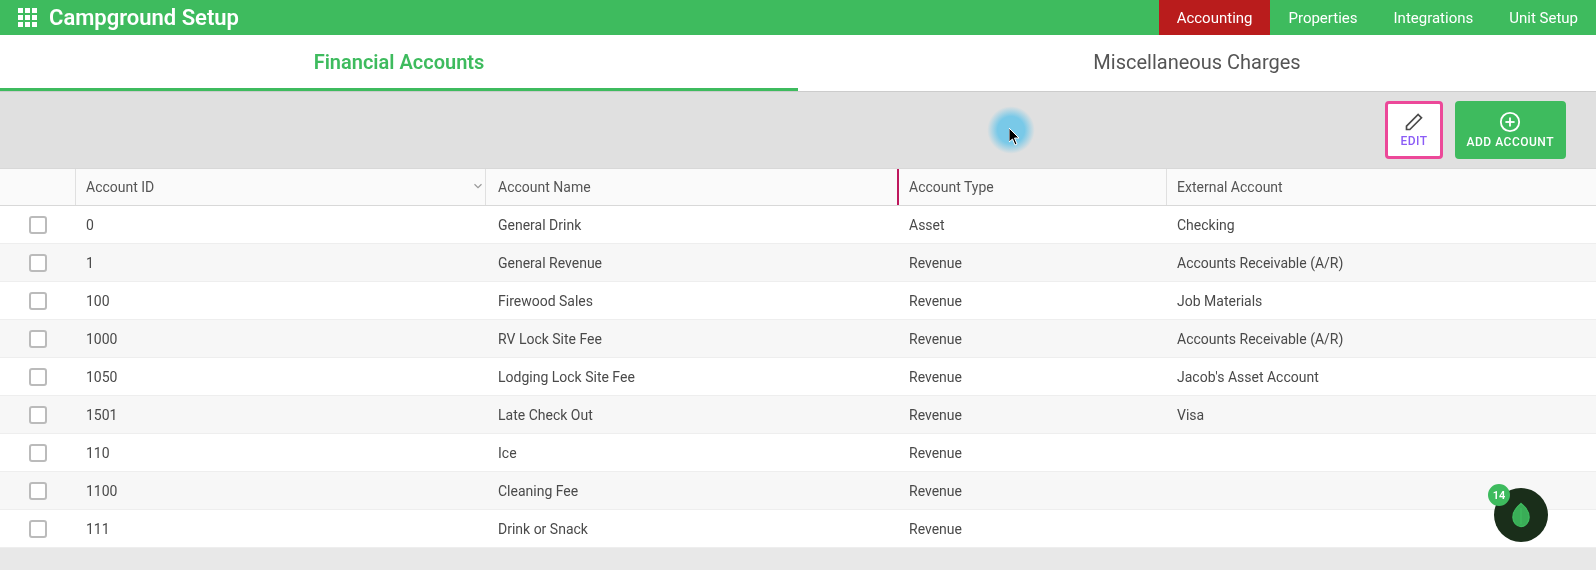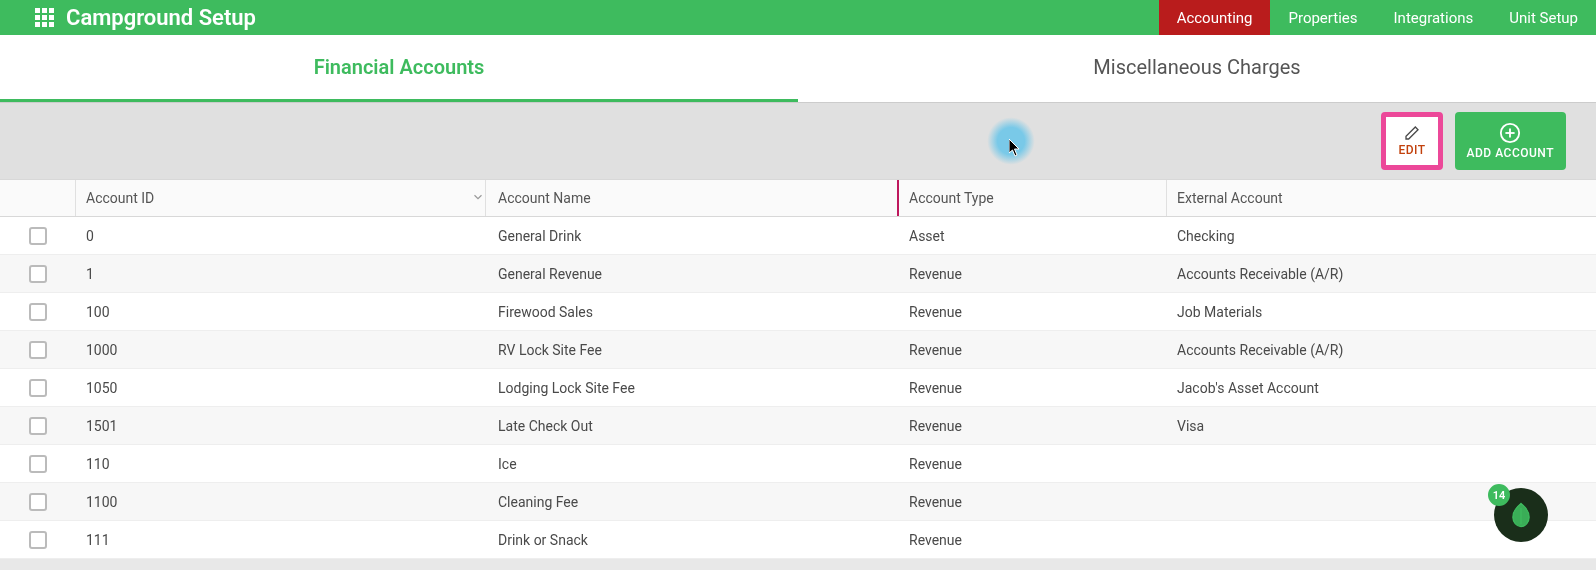--- a/index.html
+++ b/index.html
@@ -13,21 +13,21 @@
     width: 1596px;
     height: 570px;
     overflow: hidden;
     position: relative;
   }
   .topbar {
     background: #3ebb5e;
     height: 35px;
     display: flex;
     align-items: center;
-    padding-left: 35px;
+    padding-left: 18px;
     color: white;
   }
   .apps-icon {
     display: grid;
     grid-template-columns: repeat(3, 5px);
     grid-template-rows: repeat(3, 5px);
     gap: 2px;
     margin-right: 12px;
   }
   .apps-icon span {
@@ -51,21 +51,21 @@
     color: white;
     font-size: 15px;
     cursor: pointer;
   }
   .nav-tab.active {
     background: #b91c1c;
   }
   .sub-tabs {
     display: flex;
     background: white;
-    height: 68px;
+    height: 57px;
     border-bottom: 1px solid #ccc;
   }
   .sub-tab {
     flex: 1;
     display: flex;
     align-items: center;
     justify-content: center;
     font-size: 20px;
     color: #555;
     border-bottom: 3px solid transparent;
@@ -110,22 +110,22 @@
     align-items: center;
     justify-content: center;
     border-radius: 4px;
     padding: 8px 12px;
     cursor: pointer;
     gap: 2px;
     height: 58px;
   }
   .btn-edit {
     background: white;
-    color: #c2410c;
-    border: 5px solid #ec4899;
+    color: #8b5cf6;
+    border: 3px solid #ec4899;
   }
   .btn-add {
     background: #3ebb5e;
     color: white;
   }
   .btn svg {
     width: 22px;
     height: 22px;
   }
   .btn-label {

